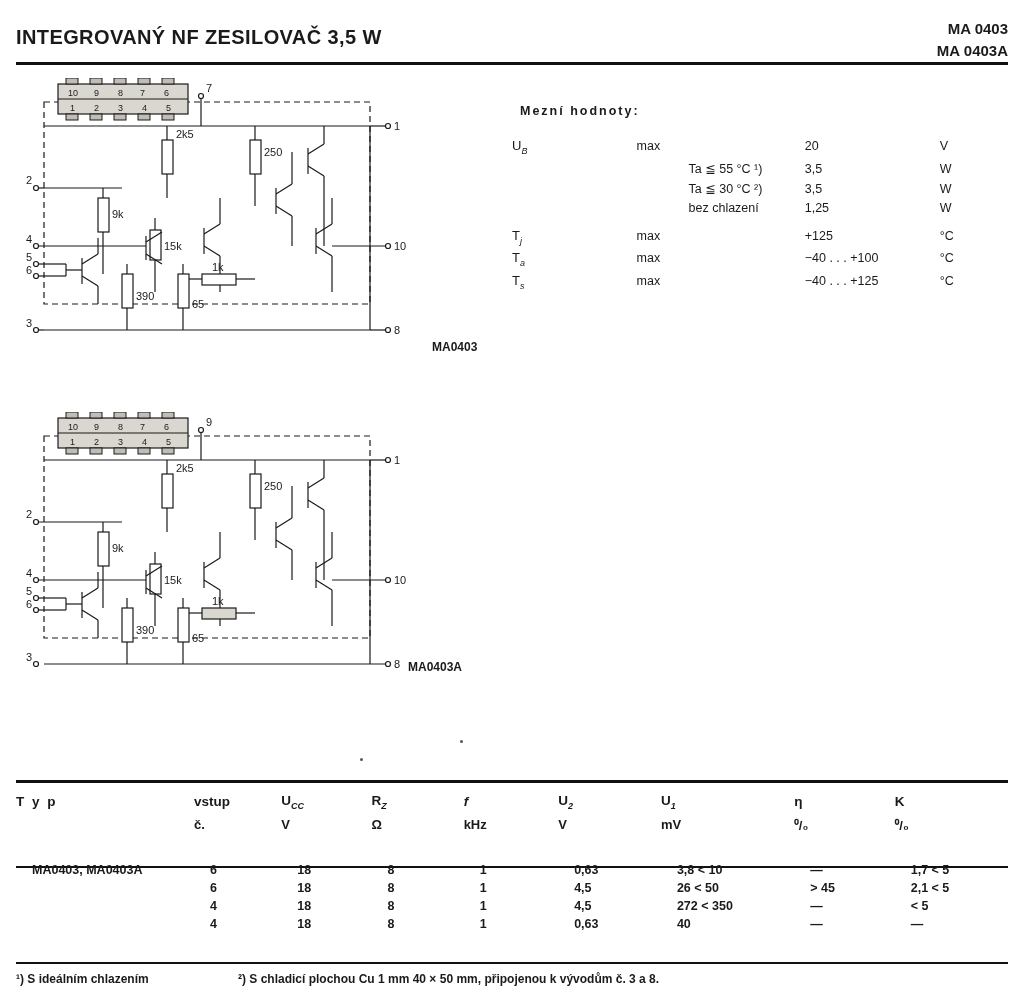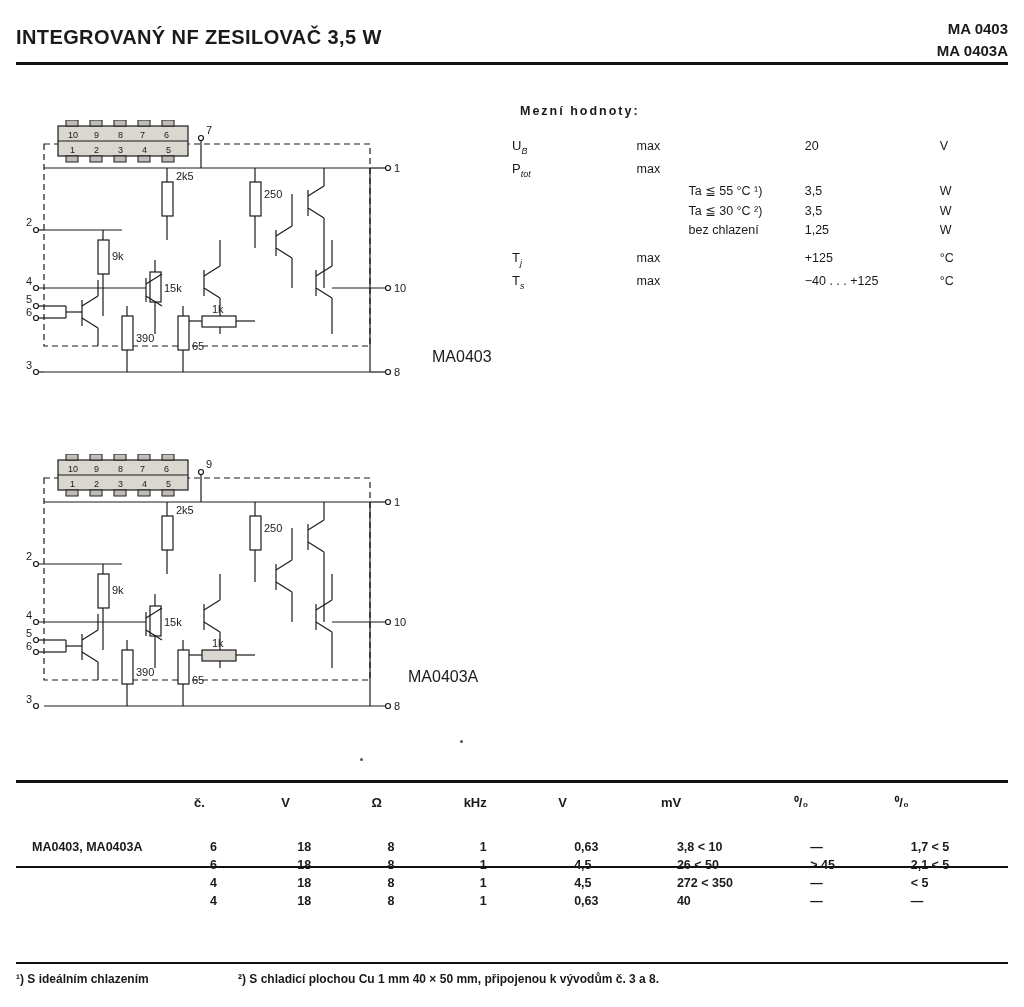--- a/index.html
+++ b/index.html
@@ -90,30 +90,28 @@
   .ital { font-style: italic; }
   .cond-indent { padding-left: 52px !important; }
   .spacer-row td { height: 8px; padding: 0; }
 
   
   .schematic {
     position: absolute;
     left: 26px;
     width: 440px;
     height: 280px;
-    margin-top: 42px;
   }
   #schematic-1 { top: 78px; }
   #schematic-2 { top: 412px; }
   .schematic svg { display: block; }
   .sch-label {
     position: absolute;
-    font-size: 16px;
-    font-weight: normal;
-    margin-top: 8px;
+    font-size: 12px;
+    font-weight: bold;
   }
   #sch-label-1 { left: 432px; top: 340px; }
   #sch-label-2 { left: 408px; top: 660px; }
 
   
   .rule-tbl-top {
     position: absolute;
     left: 16px;
     right: 16px;
     top: 780px;
@@ -490,26 +488,20 @@
     <div class="limits-title">Mezní hodnoty:</div>
     <table>
       <tbody>
           <tr>
         <td class="col-sym"><span class="sym">U</span><span class="sub ital">B</span></td>
         <td class="col-cond">max</td>
         <td class="col-val">20</td>
         <td class="col-unit">V</td>
       </tr>
       <tr>
-        <td class="col-sym"><span class="sym">P</span><span class="sub ital">tot</span></td>
-        <td class="col-cond">max</td>
-        <td class="col-val"></td>
-        <td class="col-unit"></td>
-      </tr>
-      <tr>
         <td class="col-sym"></td>
         <td class="col-cond cond-indent">Ta  ≦ 55 °C ¹)</td>
         <td class="col-val">3,5</td>
         <td class="col-unit">W</td>
       </tr>
       <tr>
         <td class="col-sym"></td>
         <td class="col-cond cond-indent">Ta  ≦ 30 °C ²)</td>
         <td class="col-val">3,5</td>
         <td class="col-unit">W</td>
@@ -523,35 +515,52 @@
       <tr class="spacer-row">
             <td colspan="4"></td>
           </tr>
       <tr>
         <td class="col-sym"><span class="sym">T</span><span class="sub ital">j</span></td>
         <td class="col-cond">max</td>
         <td class="col-val">+125</td>
         <td class="col-unit">°C</td>
       </tr>
       <tr>
+        <td class="col-sym"><span class="sym">T</span><span class="sub ital">a</span></td>
+        <td class="col-cond">max</td>
+        <td class="col-val">−40 . . . +100</td>
+        <td class="col-unit">°C</td>
+      </tr>
+      <tr>
         <td class="col-sym"><span class="sym">T</span><span class="sub ital">s</span></td>
         <td class="col-cond">max</td>
         <td class="col-val">−40 . . . +125</td>
         <td class="col-unit">°C</td>
       </tr>
     </tbody>
       </table>
   </div>
 
   <div class="rule-tbl-top"></div>
   <div class="rule-tbl-mid"></div>
   <div class="rule-tbl-bot"></div>
 
   <table class="ptable">
     <tbody>
+        <tr class="hdr-row">
+      <td class="c0 spaced">T y p</td>
+      <td class="c1">vstup</td>
+      <td class="c2"><span>U</span><span class="sub ital">CC</span></td>
+      <td class="c3"><span>R</span><span class="sub ital">Z</span></td>
+      <td class="c4"><span class="ital">f</span></td>
+      <td class="c5"><span>U</span><span class="sub ital">2</span></td>
+      <td class="c6"><span>U</span><span class="sub ital">1</span></td>
+      <td class="c7">η</td>
+      <td class="c8">K</td>
+    </tr>
     <tr class="unit-row">
       <td class="c0"></td>
       <td class="c1">č.</td>
       <td class="c2">V</td>
       <td class="c3">Ω</td>
       <td class="c4">kHz</td>
       <td class="c5">V</td>
       <td class="c6">mV</td>
       <td class="c7">⁰/₀</td>
       <td class="c8">⁰/₀</td>

